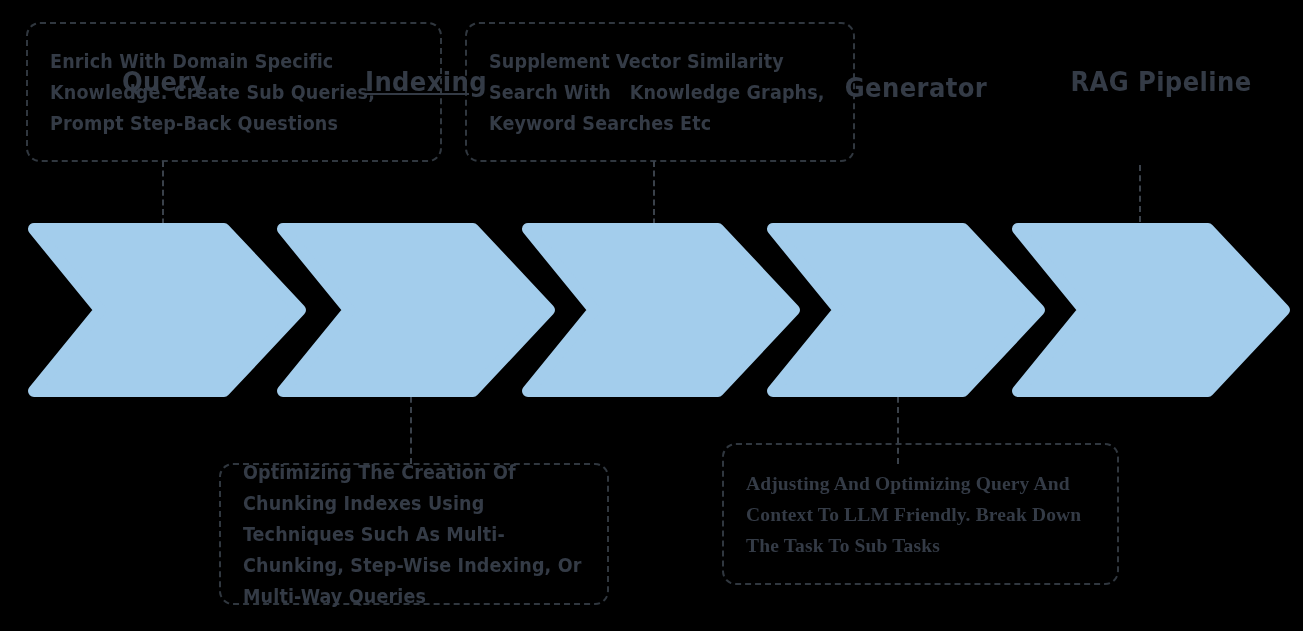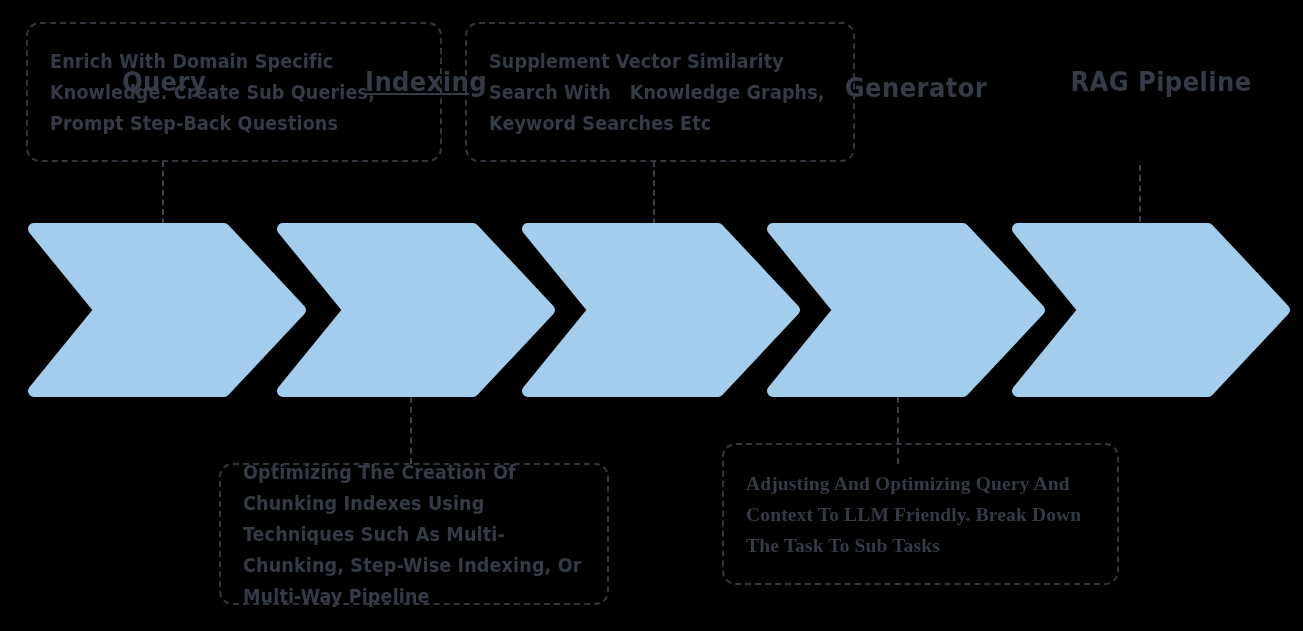--- a/index.html
+++ b/index.html
@@ -80,21 +80,21 @@
   <div class="callout" style="left:26px; top:22px; width:416px; height:140px;">
     <span class="txt">Enrich With Domain Specific Knowledge. Create Sub Queries, Prompt Step-Back Questions</span>
   </div>
 
   <div class="callout" style="left:465px; top:22px; width:390px; height:140px;justify-content:flex-end;">
     <span class="txt">Supplement Vector Similarity Search With   Knowledge Graphs, Keyword Searches Etc</span>
   </div>
 
 
   <div class="callout" style="left:219px; top:463px; width:390px; height:142px;">
-    <span class="txt">Optimizing The Creation Of Chunking Indexes Using Techniques Such As Multi-Chunking, Step-Wise Indexing, Or Multi-Way Pipeline</span>
+    <span class="txt">Optimizing The Creation Of Chunking Indexes Using Techniques Such As Multi-Chunking, Step-Wise Indexing, Or Multi-Way Queries</span>
   </div>
 
   <div class="callout" style="left:722px; top:443px; width:397px; height:142px;font-family:Liberation Serif, serif;">
     <span class="txt">Adjusting And Optimizing Query And Context To LLM Friendly. Break Down The Task To Sub Tasks</span>
   </div>
 
   <div class="connector" style="left:162px;  top:161px; height:102px;"></div>
   <div class="connector" style="left:653px;  top:161px; height:102px;"></div>
   <div class="connector" style="left:1139px; top:165px; height:98px;"></div>
 

